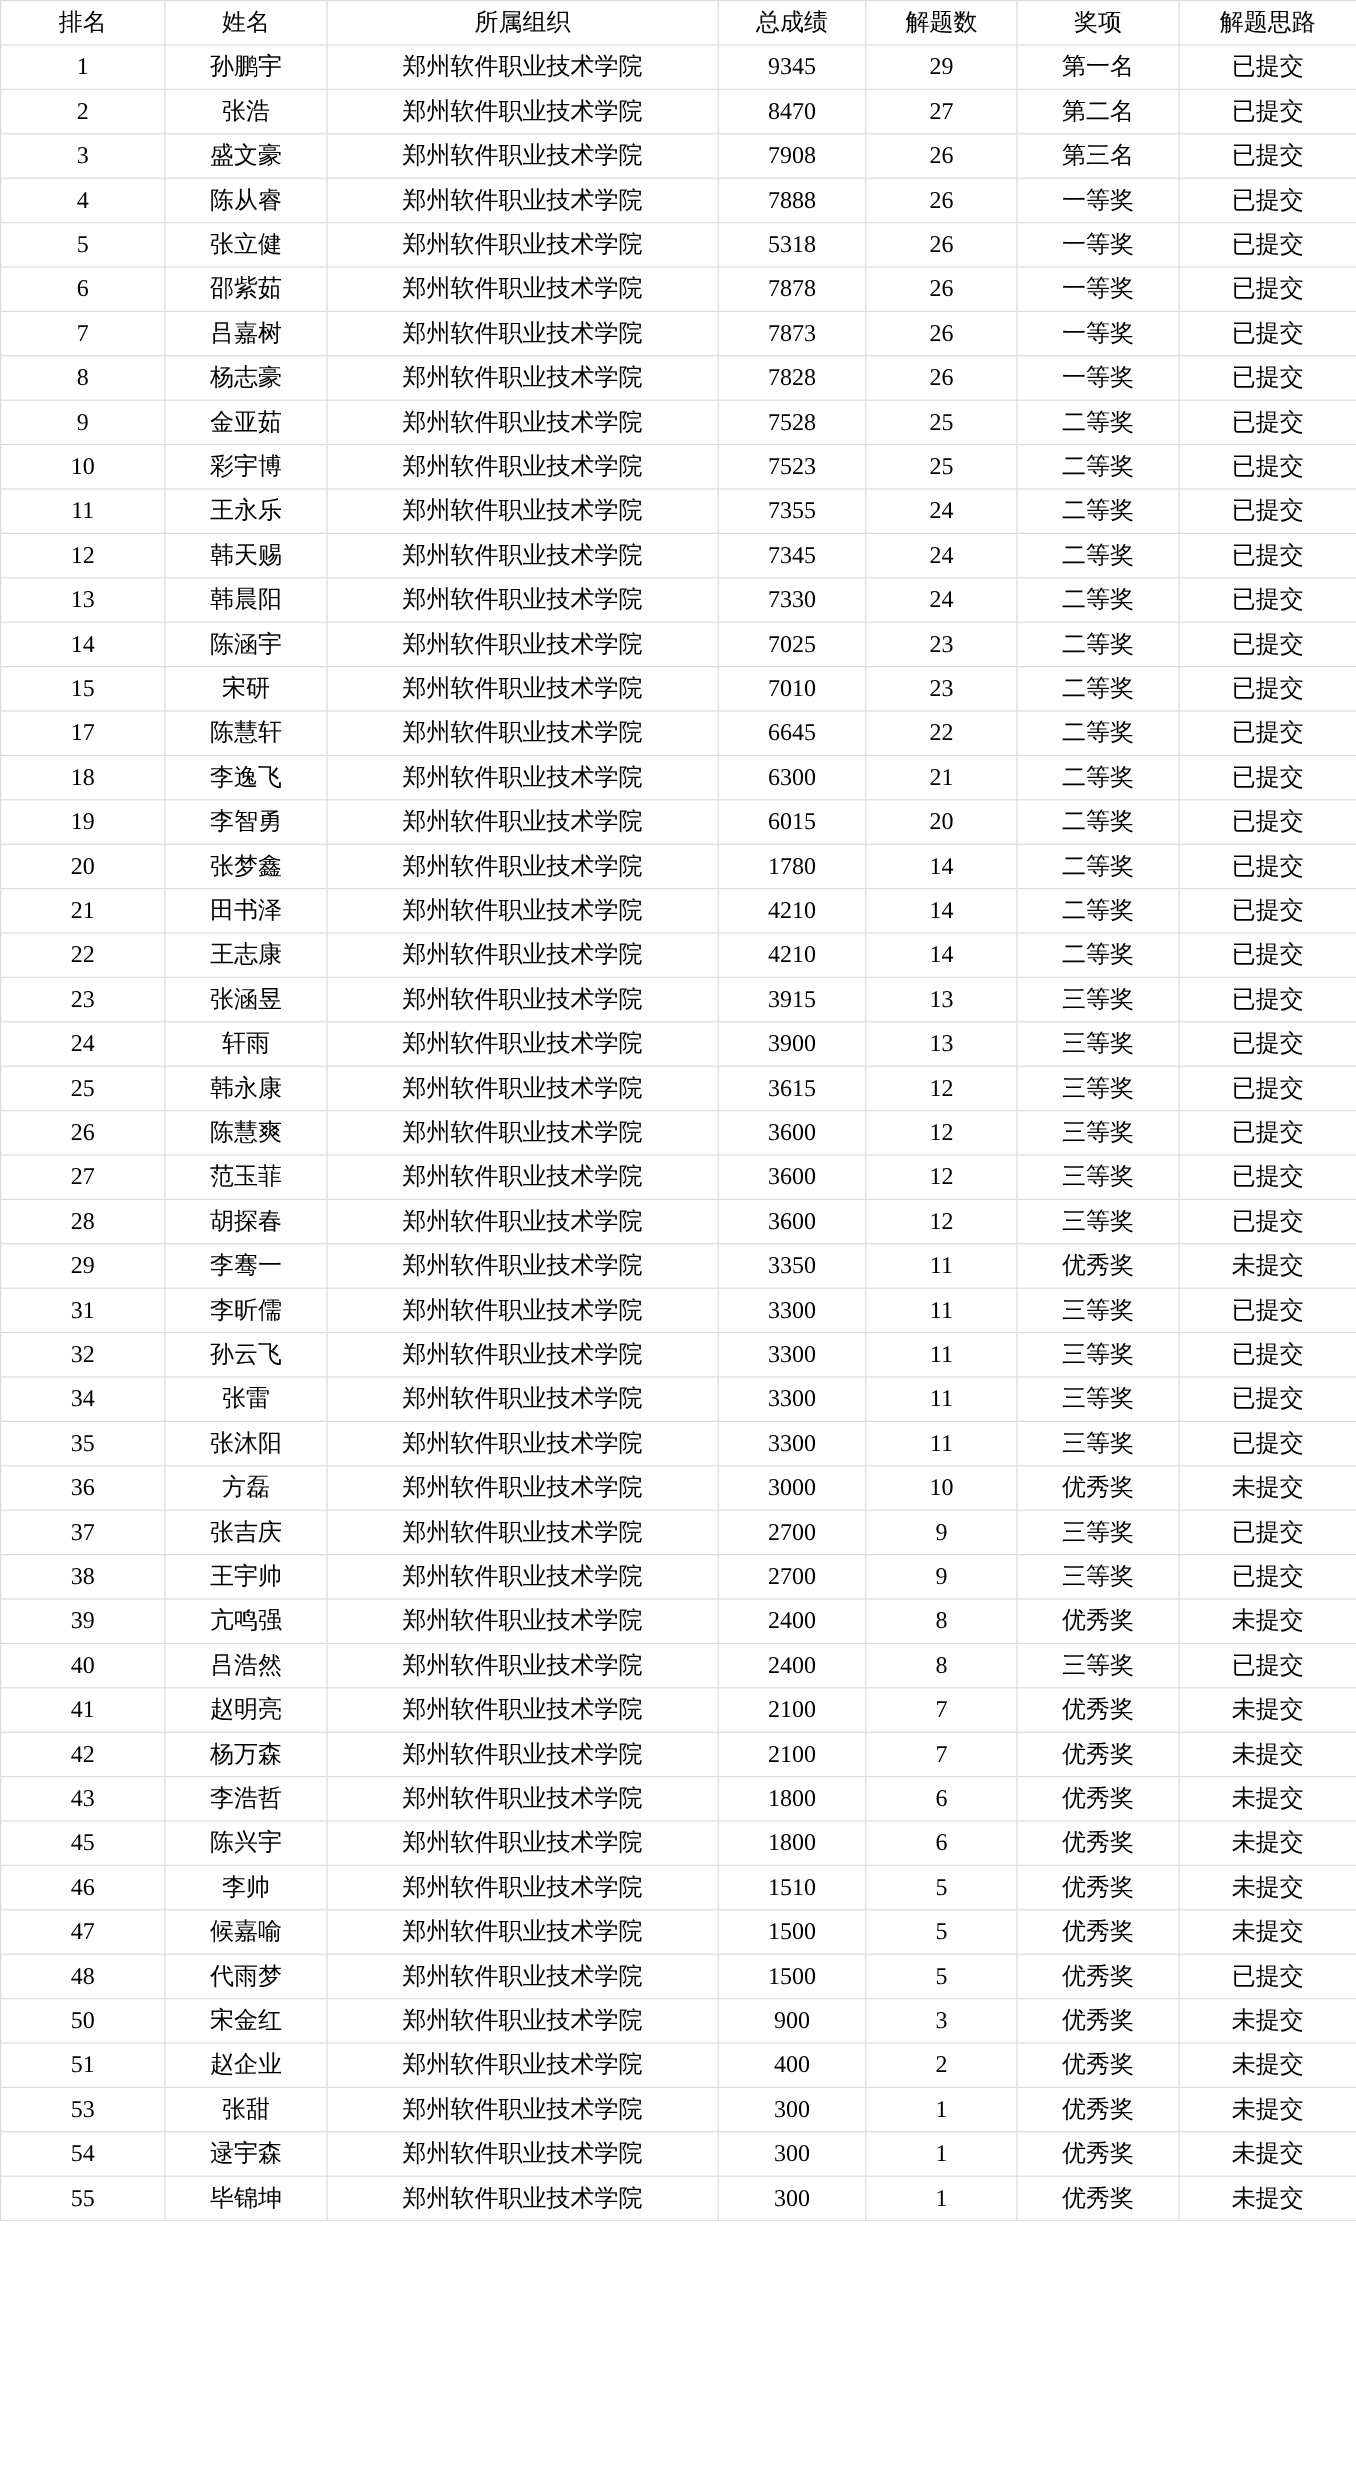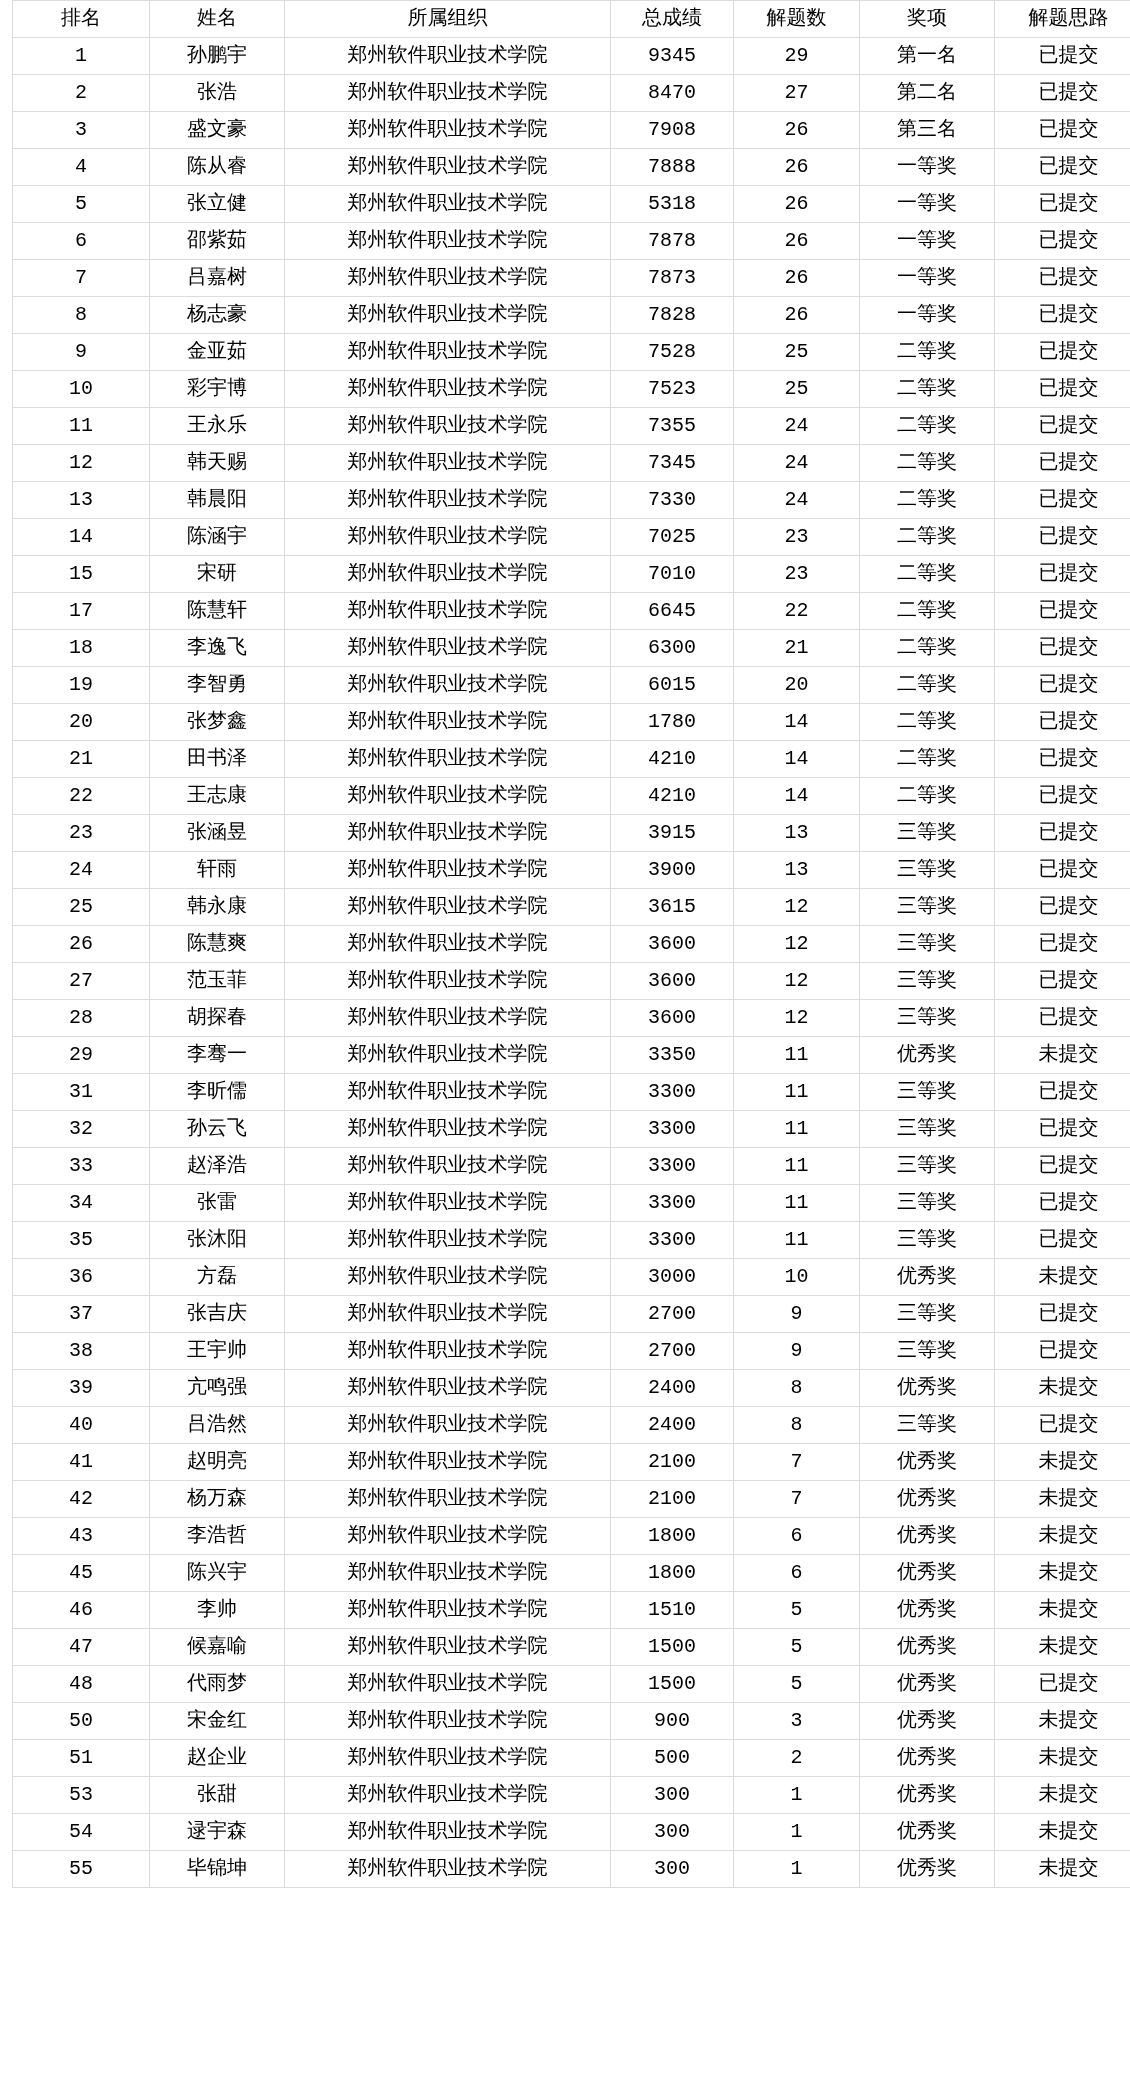--- a/index.html
+++ b/index.html
@@ -2,23 +2,22 @@
 <html><head>
 <meta charset="utf-8">
 <style>
   html, body {
     margin: 0;
     padding: 0;
     background: #ffffff;
   }
   .sheet {
     width: 980px;
-    font-family: Liberation Mono, monospace;
+    font-family: Liberation Serif, serif;
     color: #000000;
-    padding-left: 12px;
   }
   table.grid {
     border-collapse: collapse;
     table-layout: fixed;
     width: 1130px;
   }
   table.grid th, table.grid td {
     border: 1px solid #dcdcdc;
     height: 36px;
     padding: 0;
@@ -321,47 +320,38 @@
         <tr>
           <td>32</td>
           <td>孙云飞</td>
           <td>郑州软件职业技术学院</td>
           <td>3300</td>
           <td>11</td>
           <td>三等奖</td>
           <td>已提交</td>
         </tr>
         <tr>
-          <td>33</td>
-          <td>赵泽浩</td>
+          <td>34</td>
+          <td>张雷</td>
           <td>郑州软件职业技术学院</td>
           <td>3300</td>
           <td>11</td>
           <td>三等奖</td>
           <td>已提交</td>
         </tr>
         <tr>
-          <td>34</td>
-          <td>张雷</td>
+          <td>35</td>
+          <td>张沐阳</td>
           <td>郑州软件职业技术学院</td>
           <td>3300</td>
           <td>11</td>
           <td>三等奖</td>
           <td>已提交</td>
         </tr>
         <tr>
-          <td>35</td>
-          <td>张沐阳</td>
-          <td>郑州软件职业技术学院</td>
-          <td>3300</td>
-          <td>11</td>
-          <td>三等奖</td>
-          <td>已提交</td>
-        </tr>
-        <tr>
           <td>36</td>
           <td>方磊</td>
           <td>郑州软件职业技术学院</td>
           <td>3000</td>
           <td>10</td>
           <td>优秀奖</td>
           <td>未提交</td>
         </tr>
         <tr>
           <td>37</td>
@@ -468,21 +458,21 @@
           <td>郑州软件职业技术学院</td>
           <td>900</td>
           <td>3</td>
           <td>优秀奖</td>
           <td>未提交</td>
         </tr>
         <tr>
           <td>51</td>
           <td>赵企业</td>
           <td>郑州软件职业技术学院</td>
-          <td>500</td>
+          <td>400</td>
           <td>2</td>
           <td>优秀奖</td>
           <td>未提交</td>
         </tr>
         <tr>
           <td>53</td>
           <td>张甜</td>
           <td>郑州软件职业技术学院</td>
           <td>300</td>
           <td>1</td>

